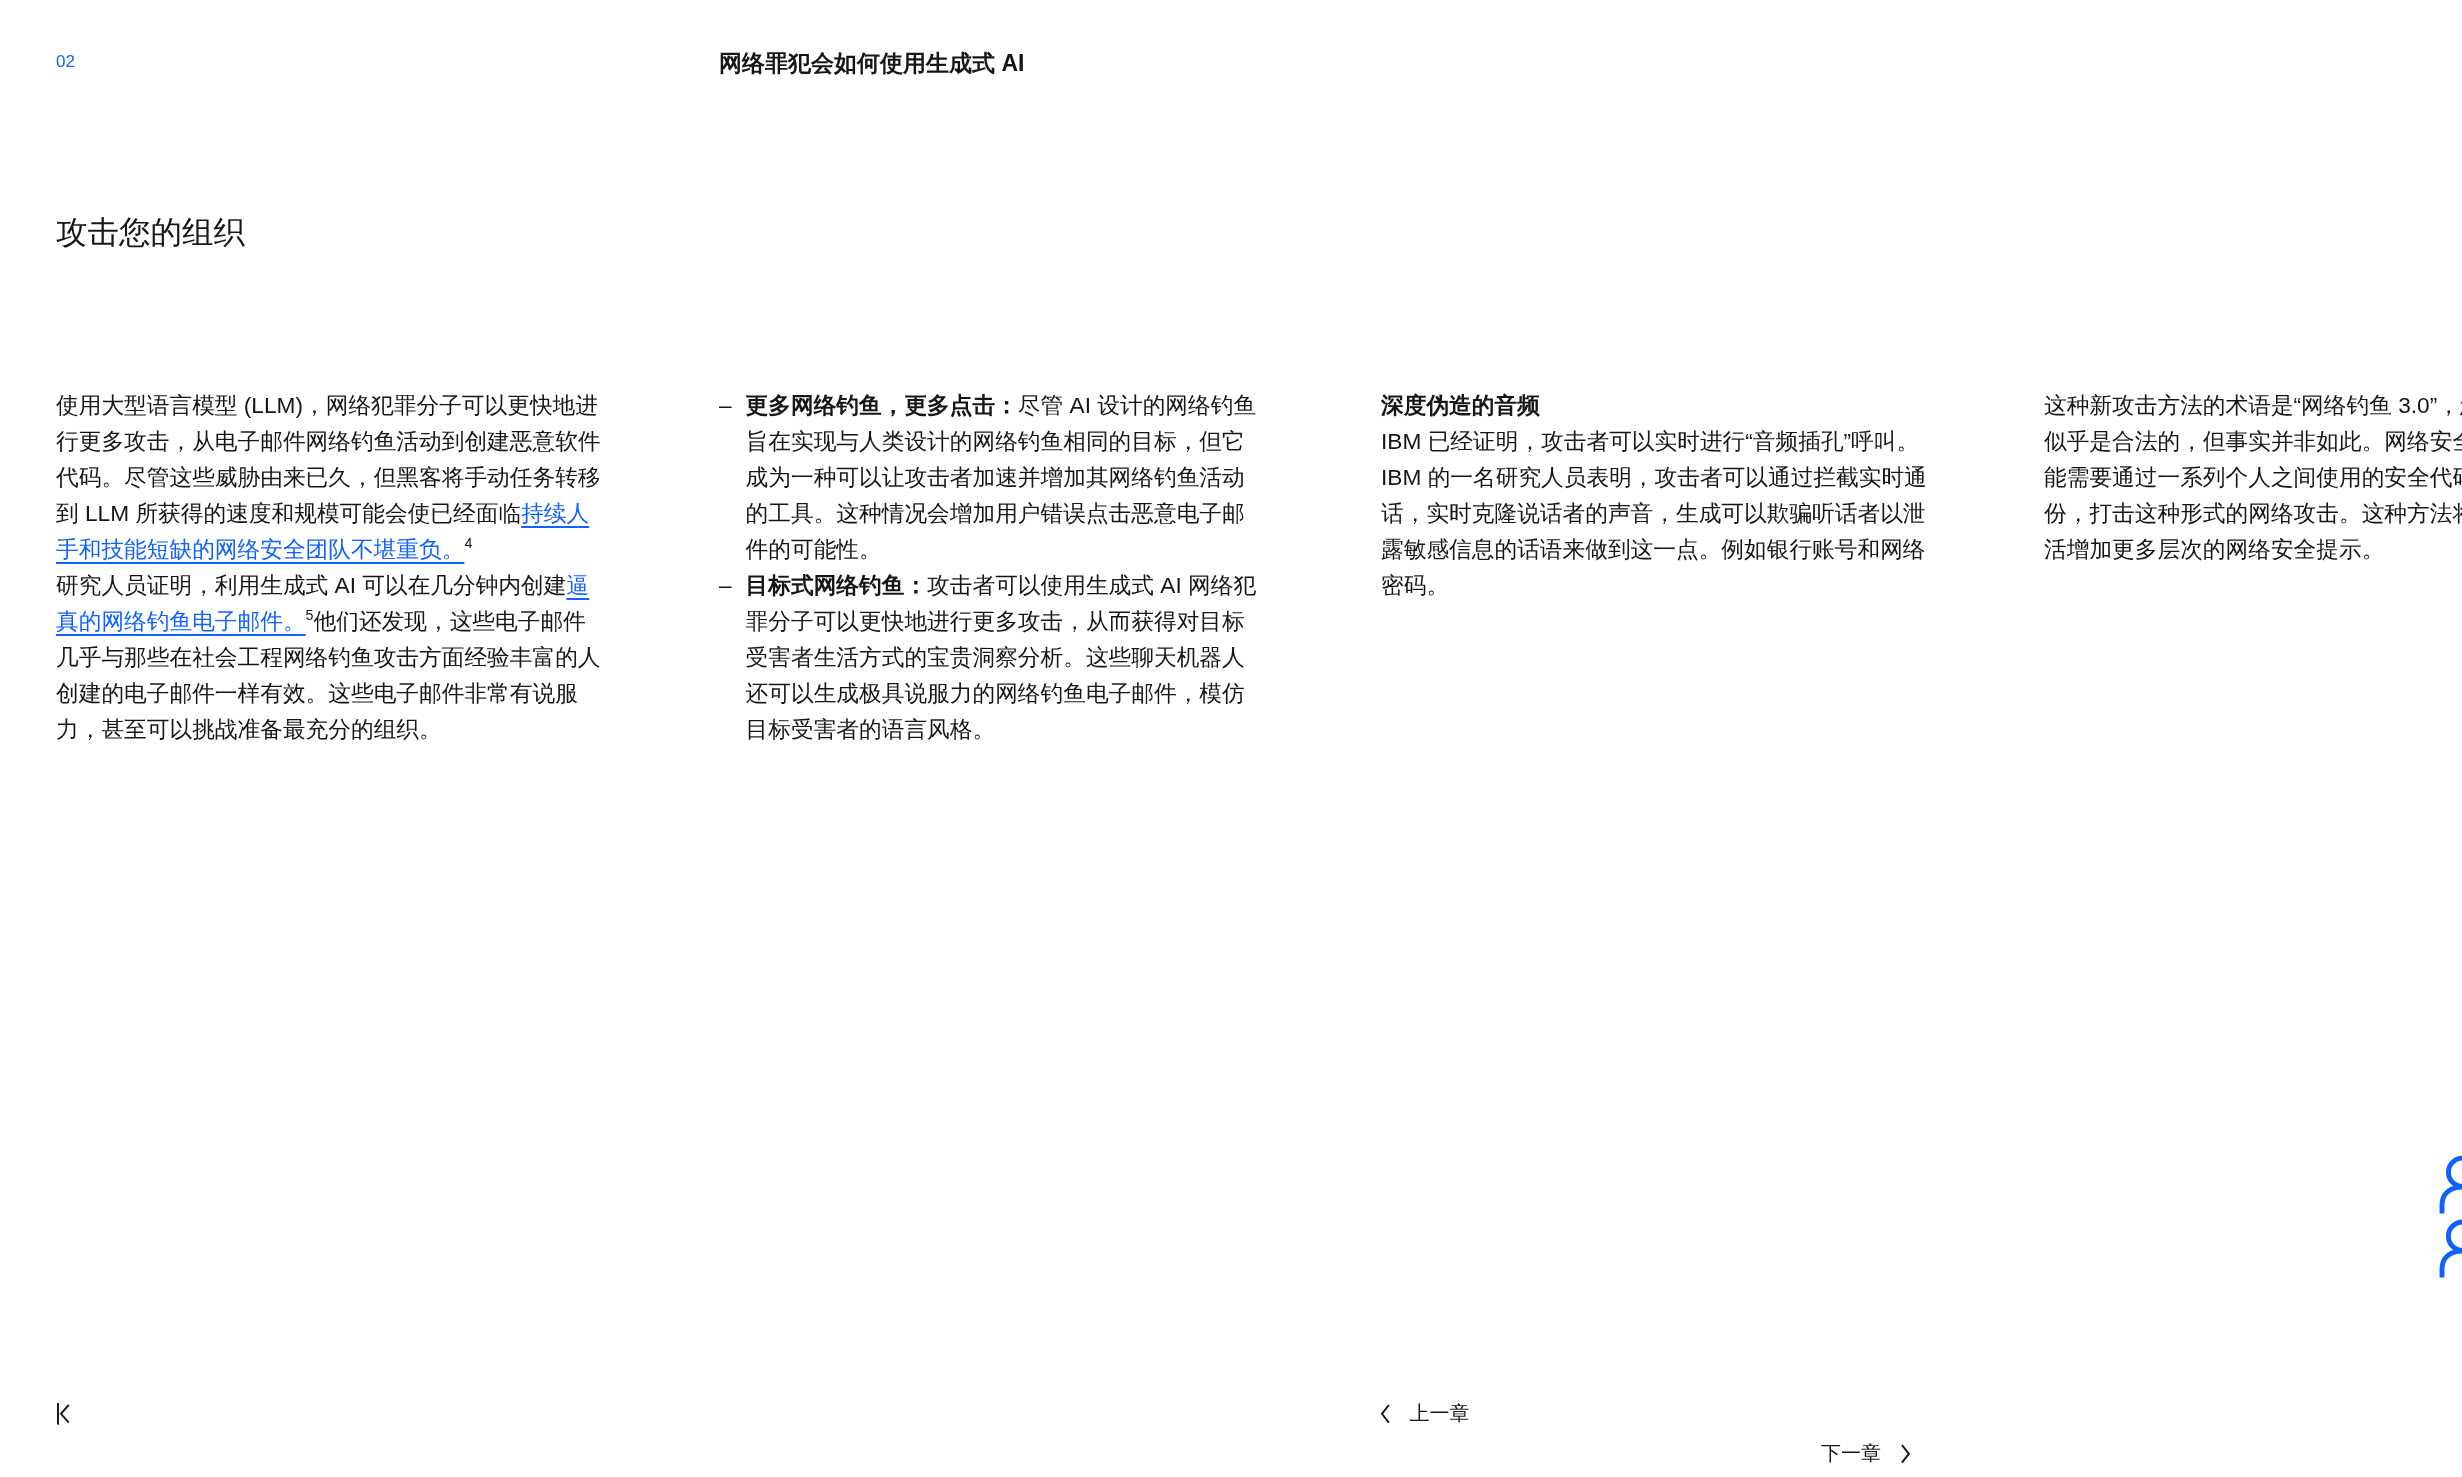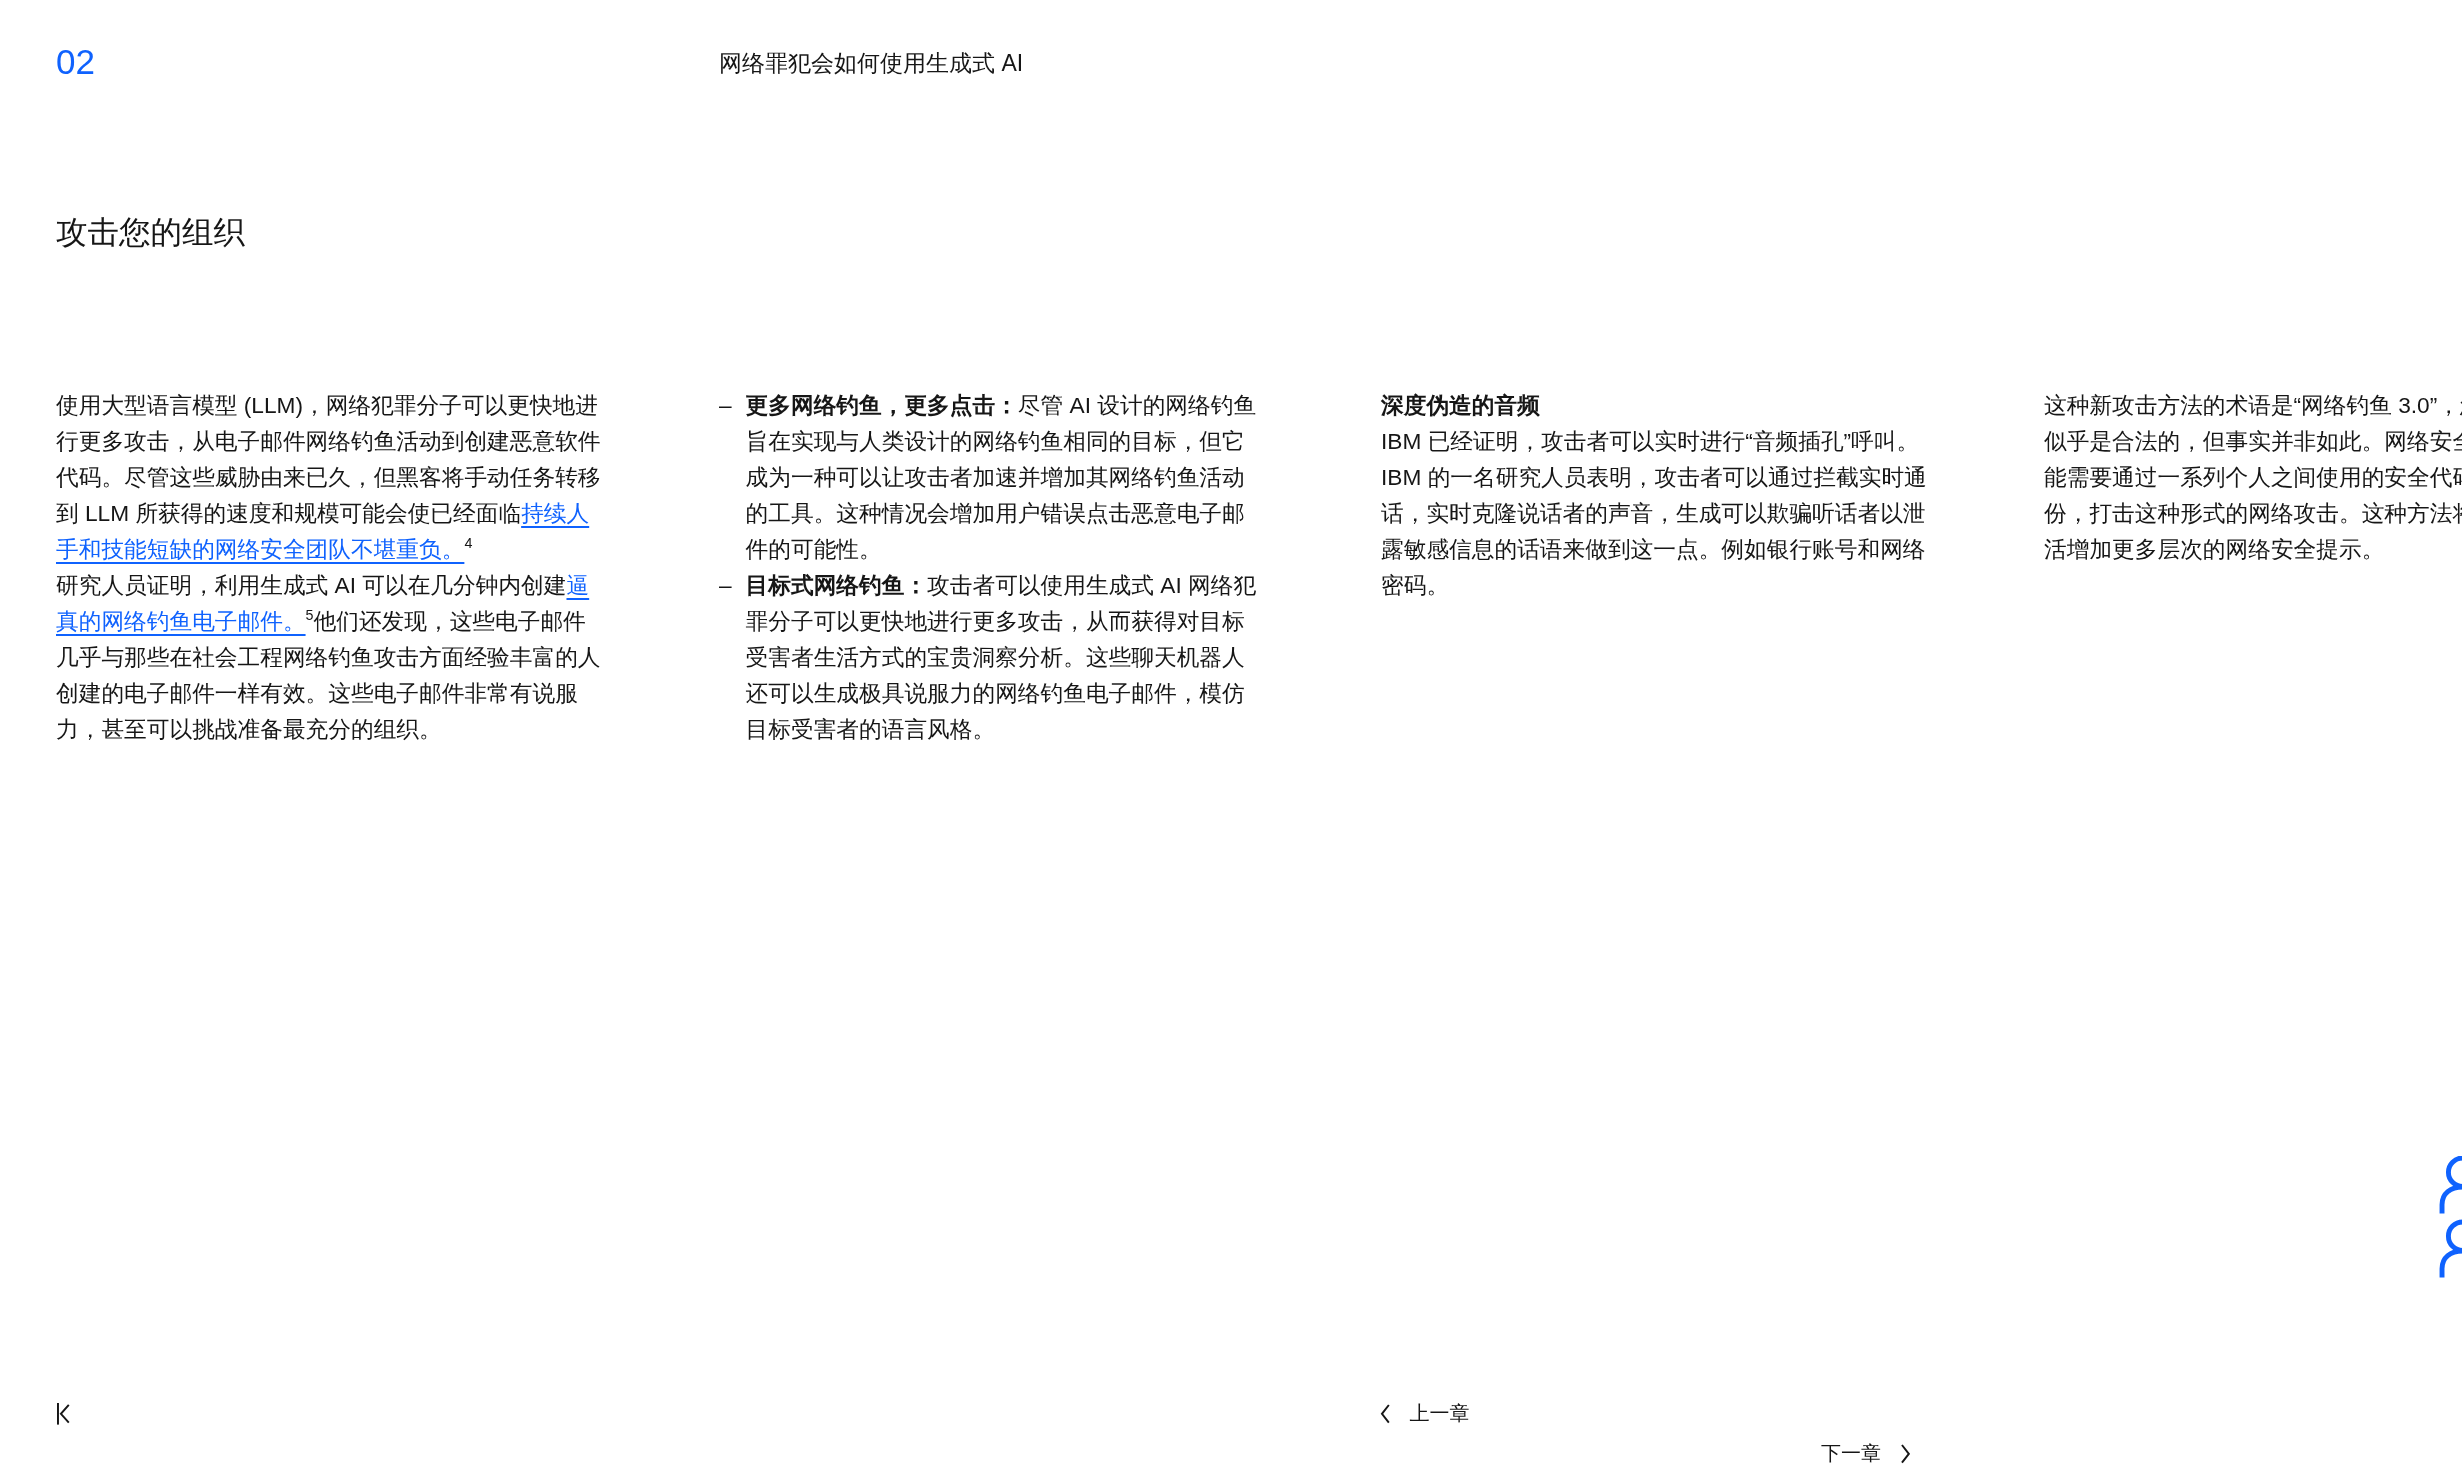--- a/index.html
+++ b/index.html
@@ -9,25 +9,25 @@
   *{box-sizing:border-box;}
   html,body{margin:0;padding:0;}
   body{
     width:2626px;height:1477px;position:relative;overflow:hidden;
     background:#ffffff;color:var(--ink);
     font-family:"Liberation Sans",sans-serif;
     -webkit-font-smoothing:antialiased;
   }
   .page-tag{
     position:absolute;left:56px;top:47px;
-    font-size:35px;line-height:29.5px;color:var(--accent);
+    font-size:17px;line-height:29.5px;color:var(--accent);
   }
   .doc-title{
     position:absolute;left:719px;top:50px;
-    font-size:23px;line-height:27.6px;color:var(--ink);
+    font-size:23px;line-height:27.6px;color:var(--ink);font-weight:bold;
   }
   .section-title{
     position:absolute;left:56px;top:193px;
     font-size:31.5px;line-height:37px;font-weight:400;color:var(--ink);
   }
   .col{
     position:absolute;top:387px;width:548px;
     font-size:22.7px;line-height:36px;color:var(--ink);
     overflow-wrap:break-word;
   }

